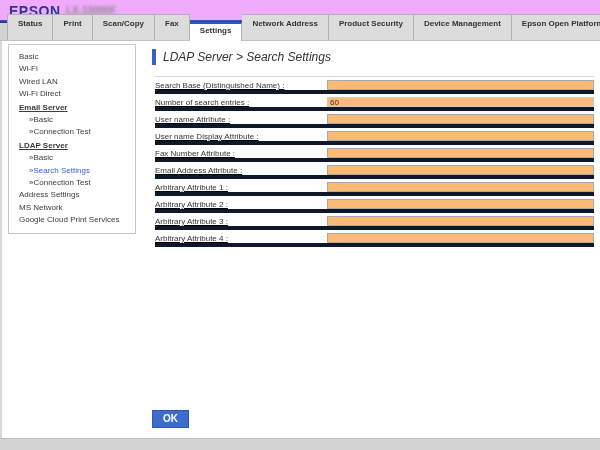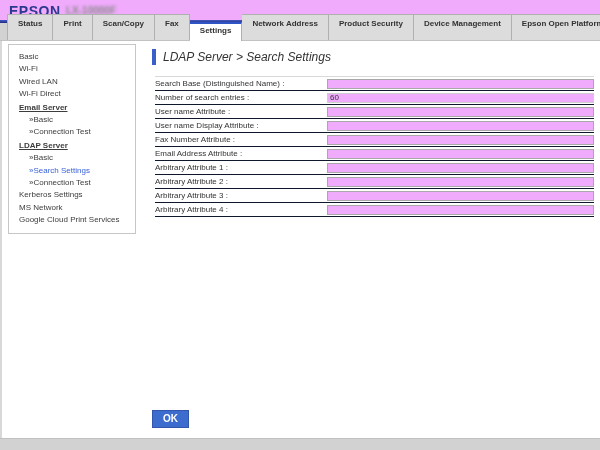--- a/index.html
+++ b/index.html
@@ -58,28 +58,29 @@
   
   .title-row { position:absolute; left:152px; top:49px; display:flex; align-items:center; }
   .title-accent { width:4px; height:16px; background:#3a5fc8; margin-right:7px; }
   .page-title { font-size:12px; color:#333;font-style:italic; }
 
   .form-table {
     position:absolute; left:155px; top:76px; width:439px;
     border-top:1px solid #d9d9d9;
   }
   .form-row {
-    display:flex; align-items:center; height:13px;
-    border-bottom:1px solid #0f172a;
+    display:flex; align-items:flex-end; height:13px;
+    border-bottom:4px solid #0f172a;
+    text-decoration:underline;
   }
   .form-label { width:172px; flex-shrink:0; font-size:8px; color:#333; white-space:nowrap; }
   .form-value { flex:1; }
   .field {
     display:block; width:100%; height:10px; box-sizing:border-box;
-    border:1px solid #a8a8a8; background:#f0abfc; font-size:8px; padding:0 2px;
+    border:1px solid #a8a8a8; background:#fdba74; font-size:8px; padding:0 2px;
     font-family:"Liberation Sans", sans-serif; color:#333;
   }
   .field.light { border-color:#cdcdcd; }
 
   .ok-button {
     position:absolute; left:152px; top:410px; min-width:36px; height:18px;
     background:#3d6ccf; border:1px solid #3156ab; color:#fff; font-size:10px;
     font-weight:bold; font-family:"Liberation Sans", sans-serif; cursor:pointer;
     padding:0 10px; line-height:16px; text-align:center;
   }
@@ -114,21 +115,21 @@
       <div class="si item">Wi-Fi</div>
       <div class="si item">Wired LAN</div>
       <div class="si item">Wi-Fi Direct</div>
       <div class="si group">Email Server</div>
       <div class="si sub">»Basic</div>
       <div class="si sub">»Connection Test</div>
       <div class="si group">LDAP Server</div>
       <div class="si sub">»Basic</div>
       <div class="si sub selected">»Search Settings</div>
       <div class="si sub">»Connection Test</div>
-      <div class="si item">Kerberos Settings</div>
+      <div class="si item">Address Settings</div>
       <div class="si item">MS Network</div>
       <div class="si item">Google Cloud Print Services</div>
     </div>
 
   <div class="title-row">
     <span class="title-accent"></span>
     <span class="page-title">LDAP Server &gt; Search Settings</span>
   </div>
 
   <div class="form-table">

